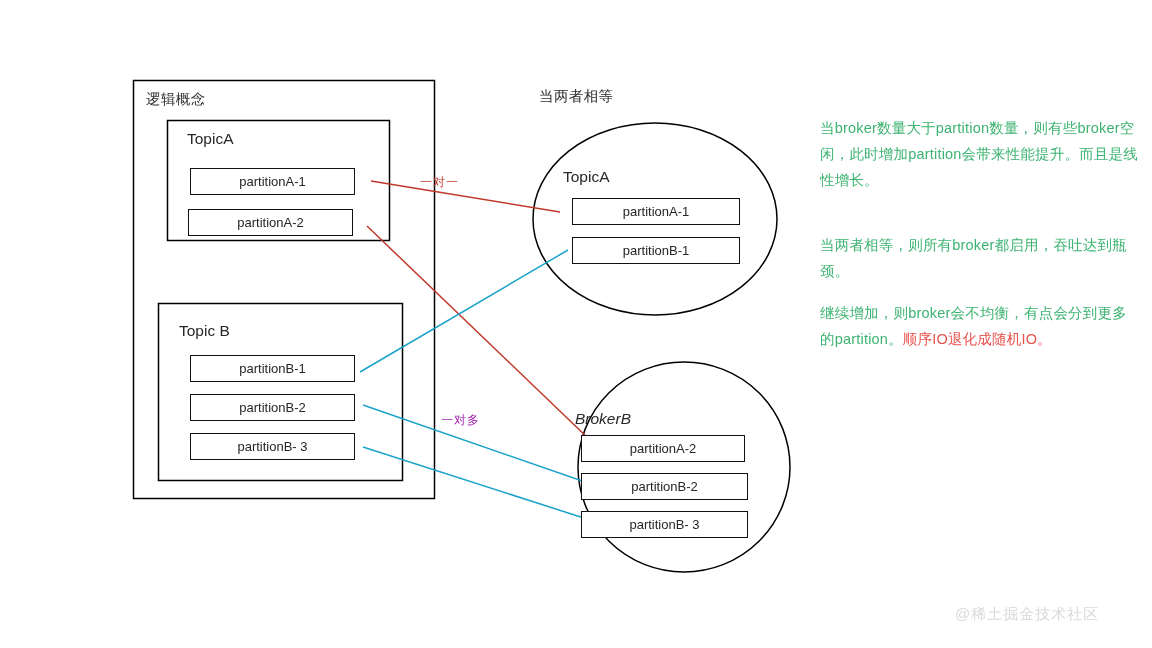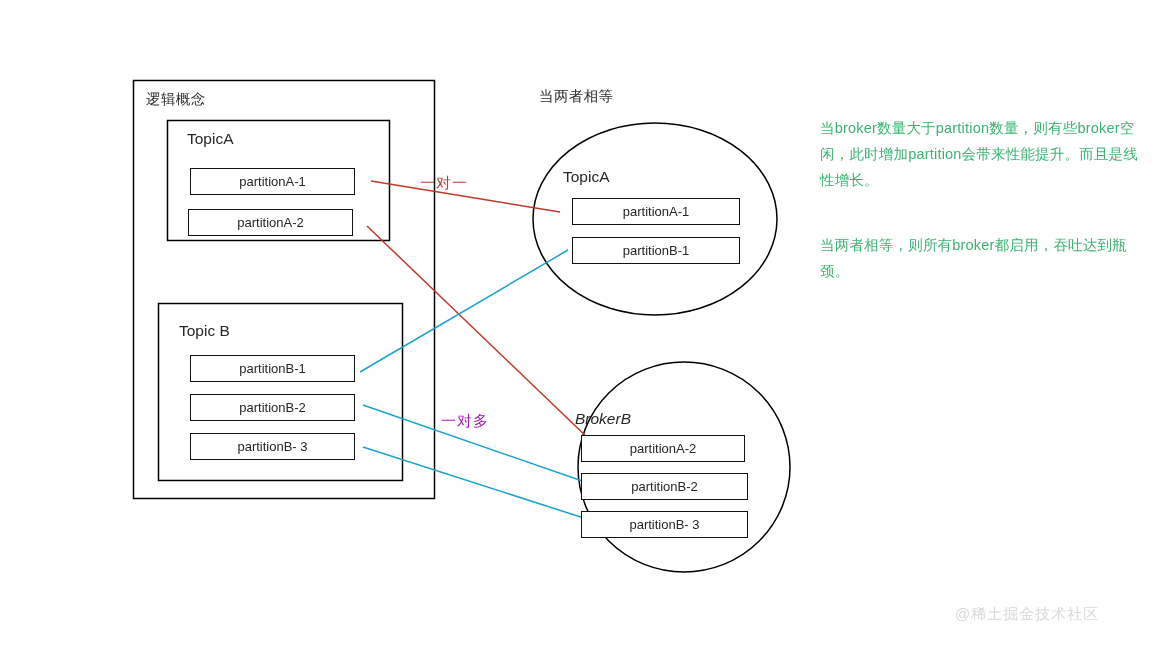--- a/index.html
+++ b/index.html
@@ -59,21 +59,21 @@
     position: absolute;
     font-size: 14.5px;
     line-height: 26px;
     color: #3cb371;
     width: 320px;
     letter-spacing: 0.2px;
   }
   .note .warn { color: #e8534e; }
   .edge-label {
     position: absolute;
-    font-size: 15px;
+    font-size: 12px;
     letter-spacing: 1px;
   }
   .edge-label.red { color: #c0392b; }
   .edge-label.cyan { color: #a21caf; }
   .watermark {
     position: absolute;
     font-size: 15px;
     color: #d9d9d9;
     letter-spacing: 1px;
   }
@@ -159,16 +159,17 @@
   </div>
 
   <div class="edge-label red" style="left:420px; top:174px;">一对一</div>
 
   <div class="edge-label cyan" style="left:441px; top:412px;">一对多</div>
 
   <div class="note" style="left:820px; top:232px;">当两者相等，则所有broker都启用，吞吐达到瓶颈。</div>
 
   <div class="note" style="left:820px; top:115px;">当broker数量大于partition数量，则有些broker空闲，此时增加partition会带来性能提升。而且是线性增长。</div>
 
+  <div class="note" style="left:820px; top:300px;"><span>继续增加，则broker会不均衡，有点会分到更多的partition。</span><span class="warn">顺序IO退化成随机IO。</span></div>
 
   <div class="watermark" style="left:955px; top:605px;">@稀土掘金技术社区</div>
 
 </div>
 
 </body></html>

